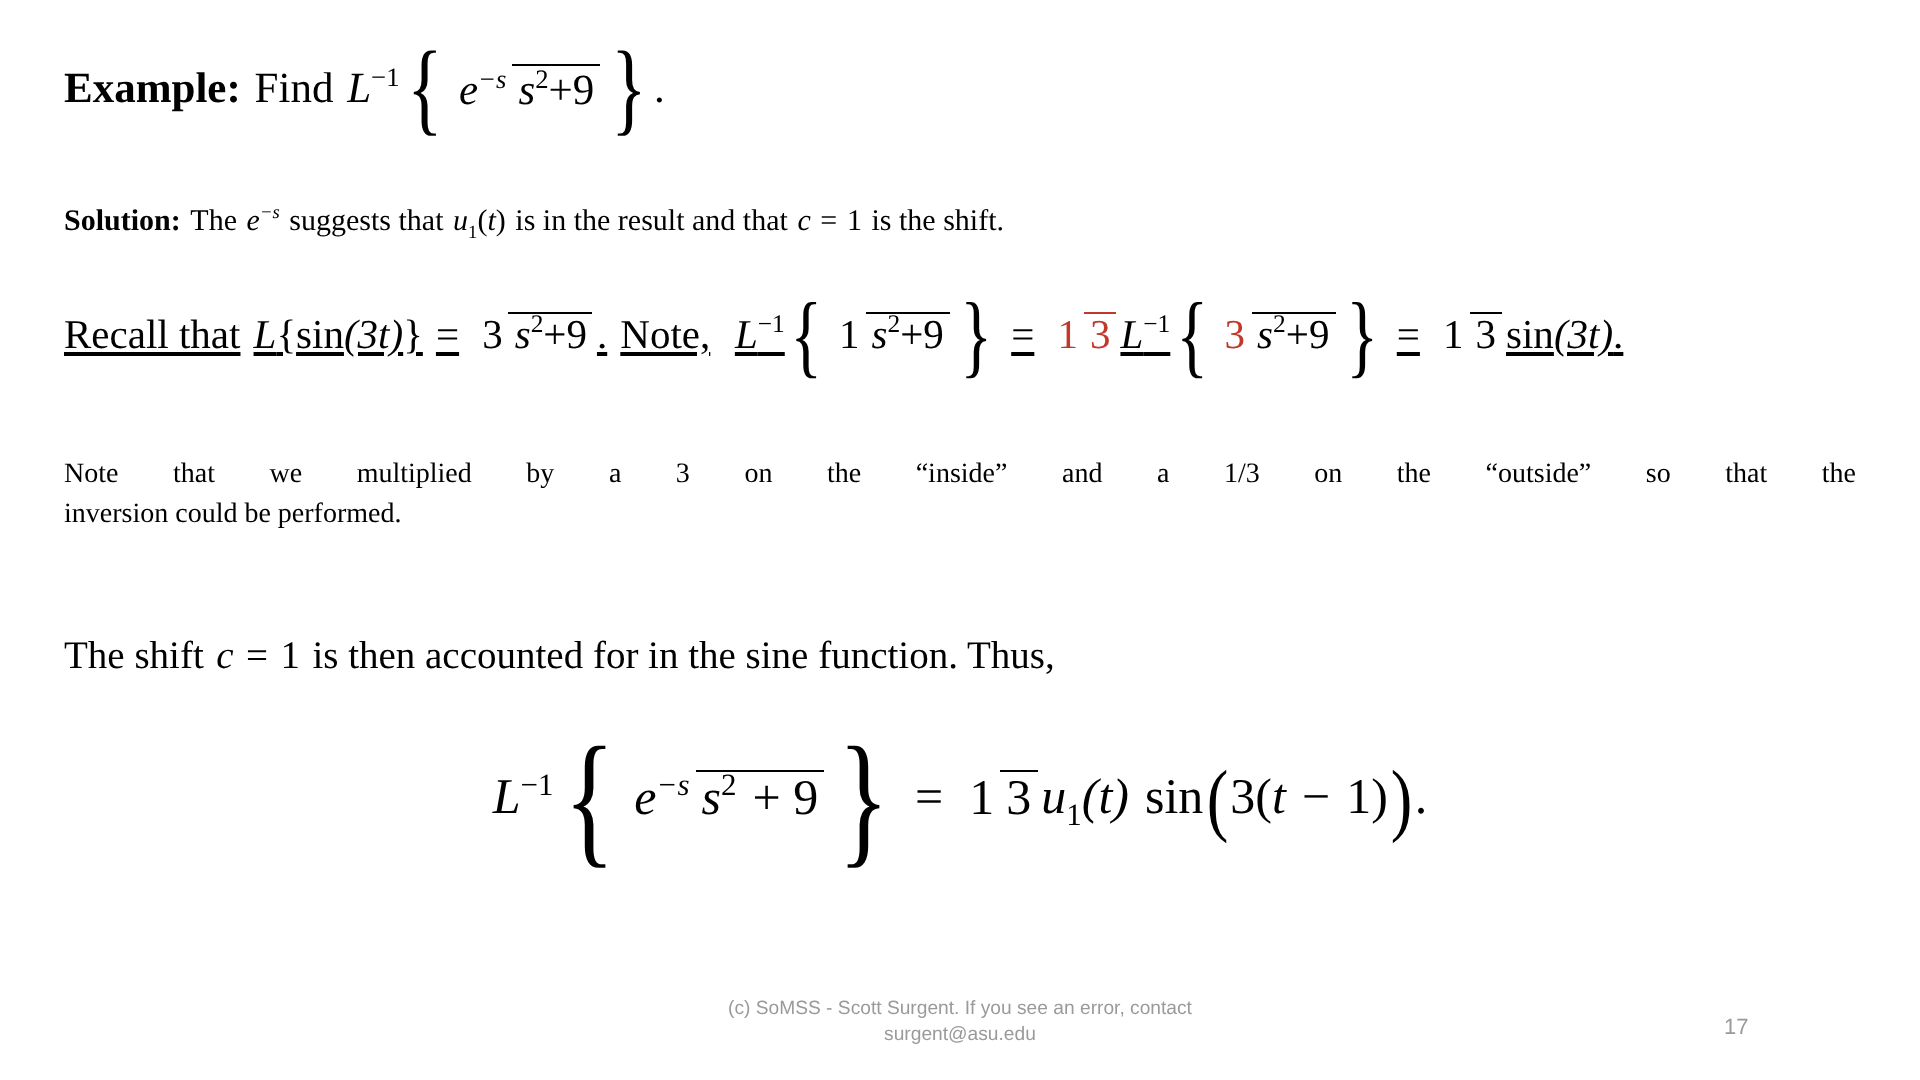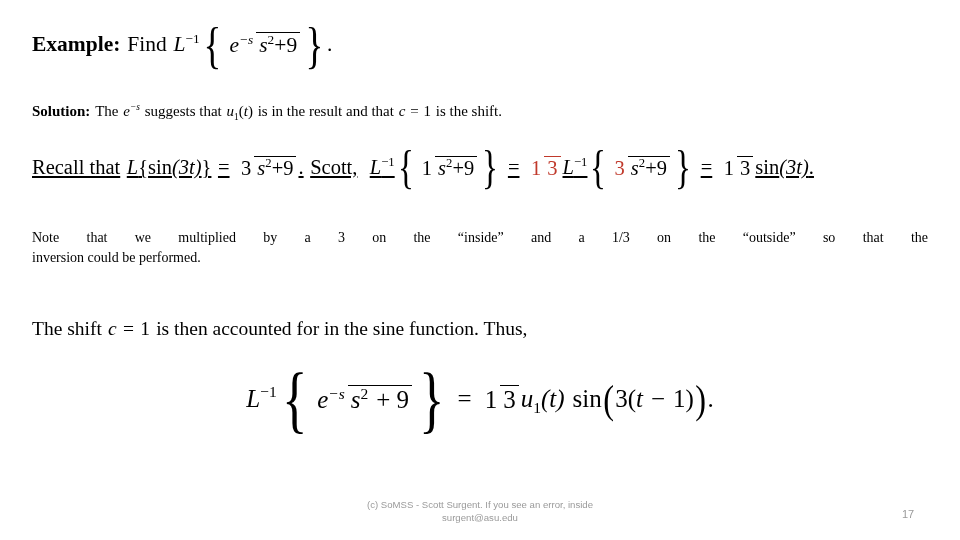--- a/index.html
+++ b/index.html
@@ -135,21 +135,20 @@
   }
   #footer-credit .fc-l { display: block; }
   #footer-credit .fc-l1 { padding-left: 0px; }
 
   #footer-pagenum {
     position: absolute;
     left: 862px; top: 508px;
     font-family: "Liberation Sans", sans-serif;
     font-size: 11px;
     color: #9a9a9a;
-    margin-left: 40px;
   }
 
   .sp { display: inline-block; width: 0.32em; }
   .sp-wide { display: inline-block; width: 0.6em; }
 </style>
 </head>
 <body>
 
 <div class="slide">
 
@@ -161,21 +160,21 @@
   </div>
 
   <div class="line" id="line-solution">
     <span class="lbl-bold">Solution:</span><span class="sp"></span><span>The</span><span class="sp"></span><span class="mi">e</span><span class="sup mi">−s</span><span class="sp"></span><span>suggests that</span><span class="sp"></span><span class="mi">u</span><span class="sub mup">1</span><span class="mup">(</span><span class="mi">t</span><span class="mup">)</span><span class="sp"></span><span>is in the result and that</span><span class="sp"></span><span class="mi">c</span><span class="sp"></span><span>=</span><span class="sp"></span><span>1</span><span class="sp"></span><span>is the shift.</span>
   </div>
 
   <div class="line" id="line-recall">
     <span>Recall that</span><span class="sp"></span><span class="mi">L</span><span class="mup">{</span><span class="mup">sin</span><span class="mi">(3t)</span><span class="mup">}</span><span class="sp"></span><span>=</span><span class="sp"></span><span class="frac">
         <span class="num">3</span>
         <span class="den"><span class="mi">s</span><span class="sup mup">2</span><span class="mup">+9</span></span>
-      </span><span>.</span><span class="sp"></span><span>Scott,</span><span class="sp-wide"></span><span class="mi">L</span><span class="sup mup">−1</span><span class="brace small">{</span><span class="frac">
+      </span><span>.</span><span class="sp"></span><span>Note,</span><span class="sp-wide"></span><span class="mi">L</span><span class="sup mup">−1</span><span class="brace small">{</span><span class="frac">
         <span class="num">1</span>
         <span class="den"><span class="mi">s</span><span class="sup mup">2</span><span class="mup">+9</span></span>
       </span><span class="brace small">}</span><span class="sp"></span><span>=</span><span class="sp"></span><span class="frac red">
         <span class="num">1</span>
         <span class="den">3</span>
       </span><span class="mi">L</span><span class="sup mup">−1</span><span class="brace small">{</span><span class="frac">
         <span class="num red">3</span>
         <span class="den"><span class="mi">s</span><span class="sup mup">2</span><span class="mup">+9</span></span>
       </span><span class="brace small">}</span><span class="sp"></span><span>=</span><span class="sp"></span><span class="frac">
         <span class="num">1</span>
@@ -196,19 +195,19 @@
     <span class="mi">L</span><span class="sup mup">−1</span><span class="brace">{</span><span class="frac">
         <span class="num"><span class="mi">e</span><span class="sup mi">−s</span></span>
         <span class="den"><span class="mi">s</span><span class="sup mup">2</span><span class="sp"></span><span class="mup">+ 9</span></span>
       </span><span class="brace">}</span><span class="sp"></span><span>=</span><span class="sp"></span><span class="frac">
         <span class="num">1</span>
         <span class="den">3</span>
       </span><span class="mi">u</span><span class="sub mup">1</span><span class="mi">(t)</span><span class="sp"></span><span class="mup">sin</span><span class="paren-big">(</span><span class="mup">3</span><span class="mup">(</span><span class="mi">t</span><span class="sp"></span><span class="mup">−</span><span class="sp"></span><span class="mup">1</span><span class="mup">)</span><span class="paren-big">)</span><span>.</span>
   </div>
 
   <div id="footer-credit">
-    <span class="fc-l fc-l1">(c) SoMSS - Scott Surgent. If you see an error, inside</span>
+    <span class="fc-l fc-l1">(c) SoMSS - Scott Surgent. If you see an error, contact</span>
     <span class="fc-l">surgent@asu.edu</span>
   </div>
 
   <div id="footer-pagenum">17</div>
 
 </div>
 
 </body></html>

